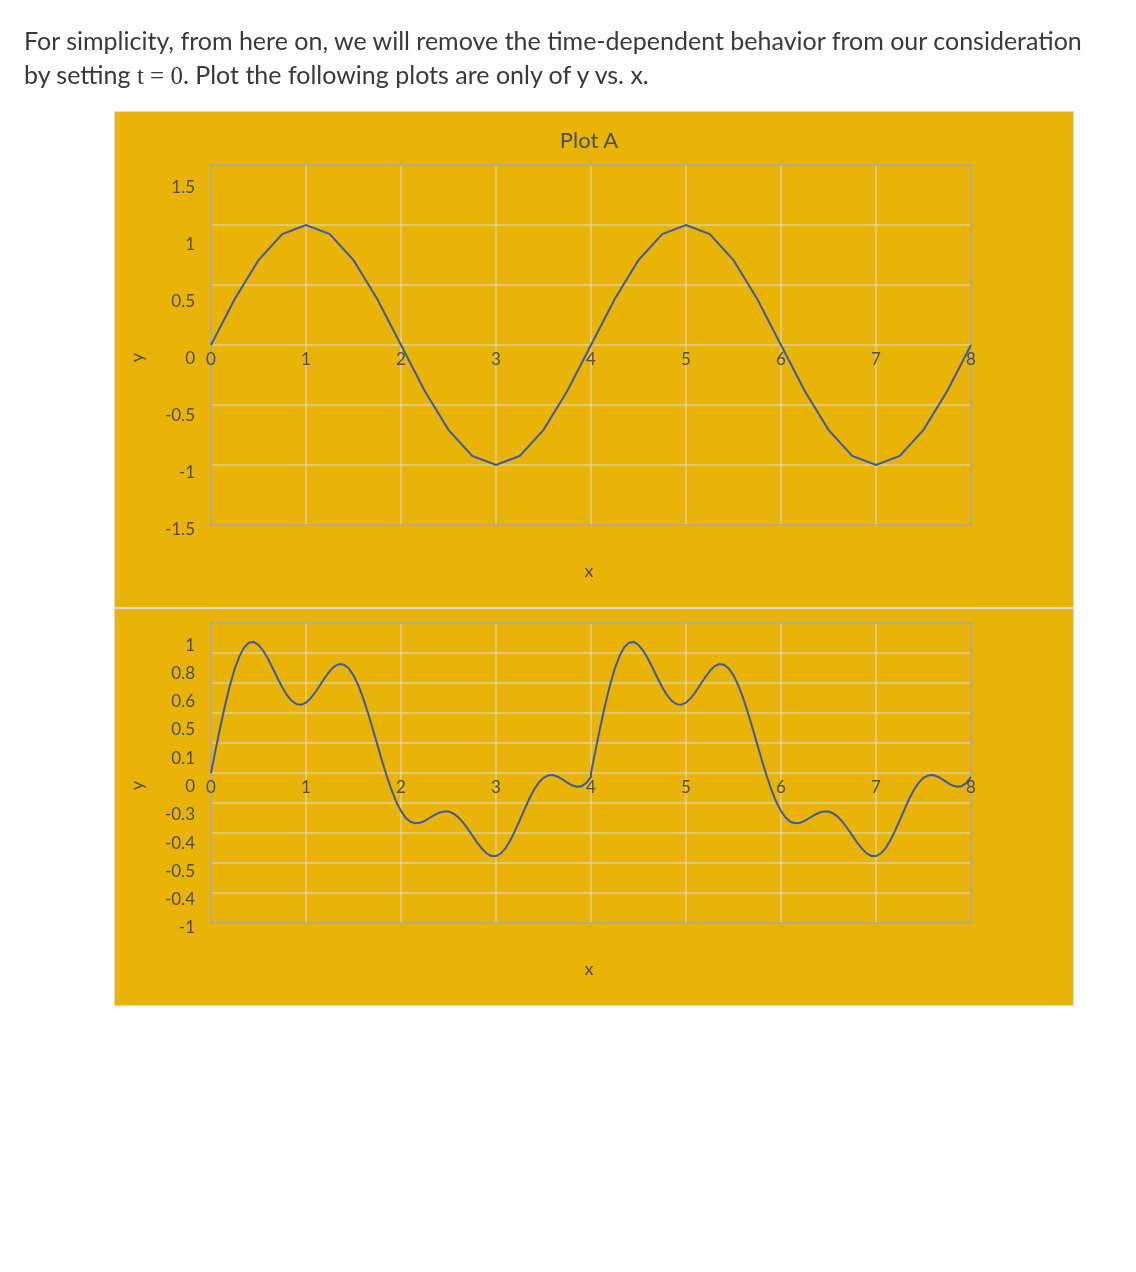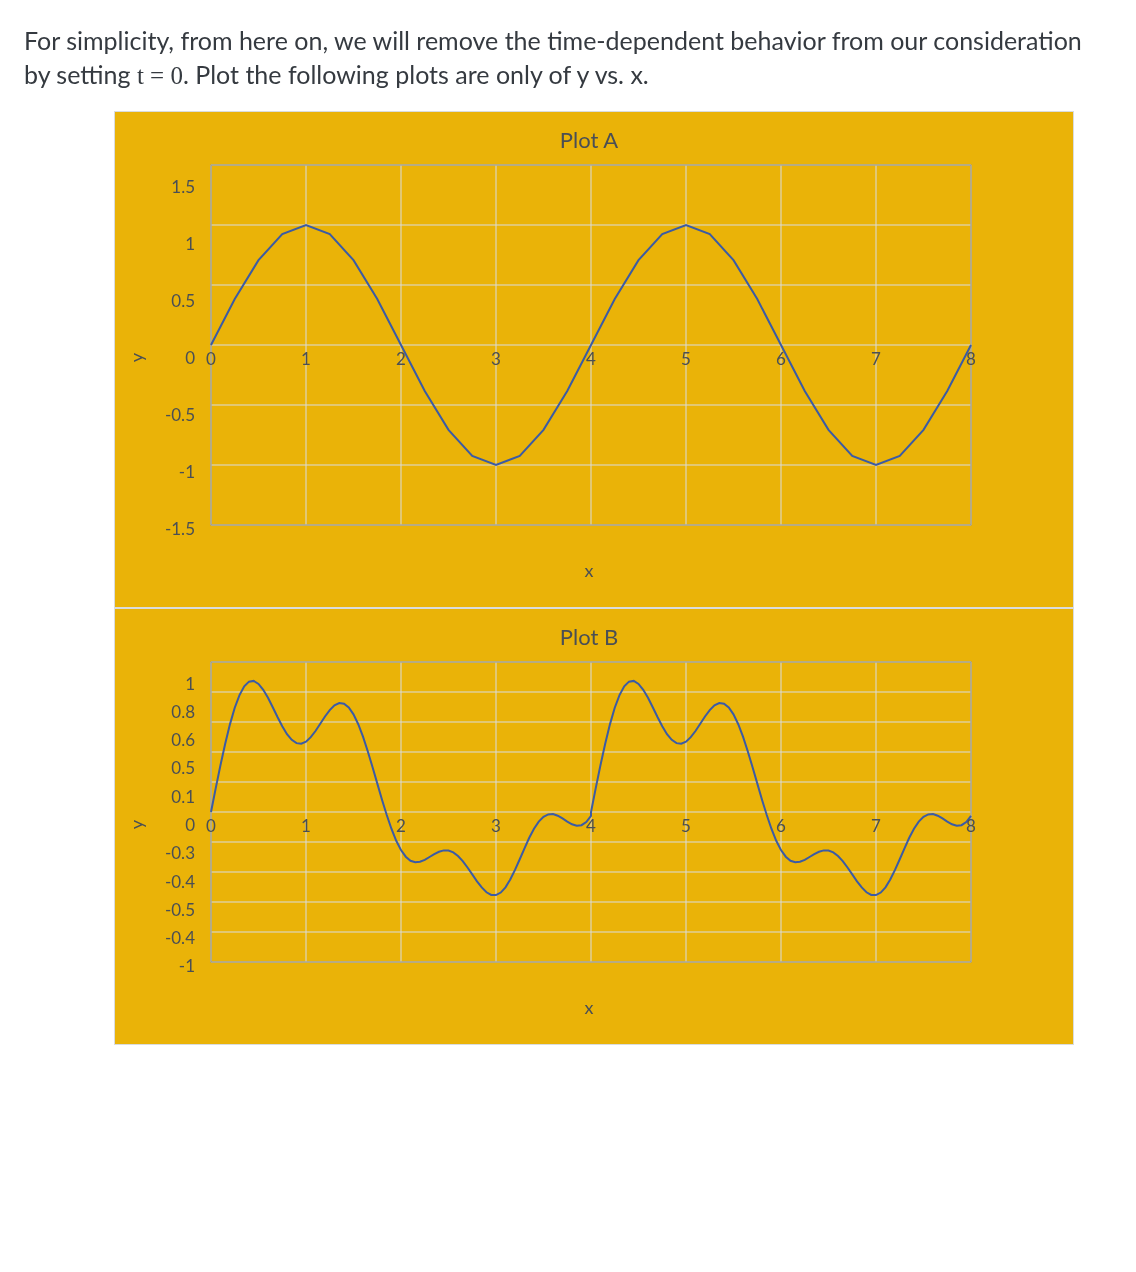--- a/index.html
+++ b/index.html
@@ -121,21 +121,20 @@
               <text class="xtick-label" x="570" y="200">6</text>
               <text class="xtick-label" x="665" y="200">7</text>
               <text class="xtick-label" x="760" y="200">8</text>
             </g>
         </g>
       </svg>
     </div>
     <div class="xaxis-label">x</div>
   </div>
     <div class="chart-box">
-    <div class="chart-title">Plot B</div>
     <div class="plot-area">
       <div class="yaxis-label">y</div>
       <div class="yticks" style="height:300px;width:48px">
           <div>1</div>
           <div>0.8</div>
           <div>0.6</div>
           <div>0.5</div>
           <div>0.1</div>
           <div>0</div>
           <div>-0.3</div>

